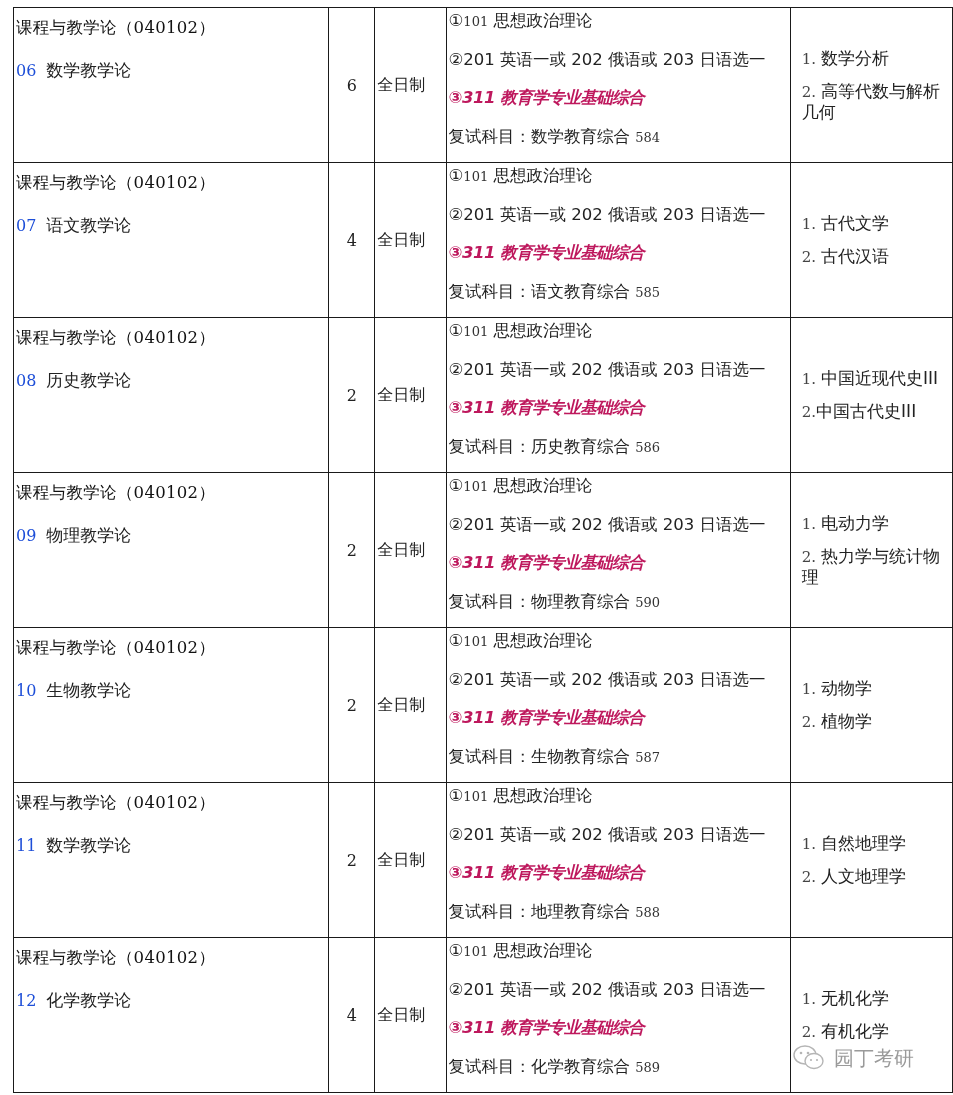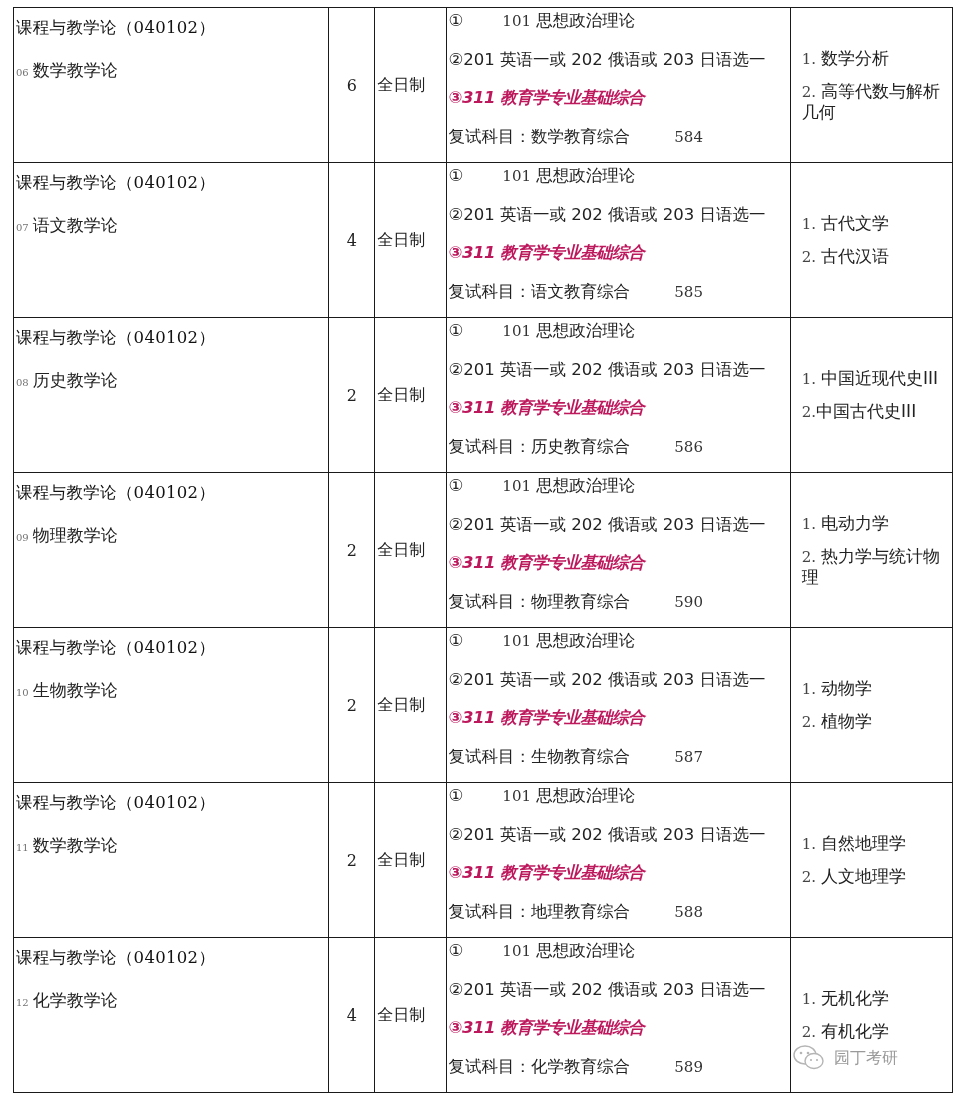--- a/index.html
+++ b/index.html
@@ -3,31 +3,31 @@
   <meta charset="utf-8">
   <style>
     html, body { margin: 0; padding: 0; background: #ffffff; }
     body { width: 953px; height: 1095px; position: relative; overflow: hidden; }
     .tbl { position: absolute; left: 13px; top: 7px; border-collapse: collapse; table-layout: fixed; }
     .tbl td { border: 1.5px solid #1a1a1a; vertical-align: top; padding: 0; height: 151px; color: #222; }
     .c1 { width: 321px; } .c2 { width: 46px; } .c3 { width: 70px; } .c4 { width: 342px; } .c5 { width: 143px; }
     .major { font-family: "DejaVu Sans", sans-serif; font-weight: normal; font-size: 16.5px; margin: 9px 0 0 2px; color: #111; letter-spacing: 0.3px; }
     .major .code { font-family: "DejaVu Serif", serif; }
     .dir { font-family: "DejaVu Sans", sans-serif; font-size: 17px; margin: 20px 0 0 2px; color: #222; }
-    .dir .num { font-family: "DejaVu Serif", serif; font-size: 10px; color: #737373; margin-right: 4px; }
+    .dir .num { font-family: "DejaVu Serif", serif; font-size: 16px; color: #1d4ed8; margin-right: 10px; }
     .quota { font-family: "DejaVu Serif", serif; font-size: 16px; color: #444; text-align: center; vertical-align: middle !important; }
     .mode { font-family: "DejaVu Sans", sans-serif; font-size: 16px; vertical-align: middle !important; padding-left: 2px !important; }
     .exam { font-family: "DejaVu Sans", sans-serif; font-size: 16.5px; padding: 0 0 0 2px !important; }
     .exam div { height: 38.5px; line-height: 26px; white-space: nowrap; }
-    .exam .s { font-family: "DejaVu Serif", serif; font-size: 15px; color: #333; margin-left: 39px; }
+    .exam .s { font-family: "DejaVu Serif", serif; font-size: 13px; color: #333; }
     .exam .red { color: #be185d; font-weight: bold; font-style: italic; letter-spacing: -0.5px; }
     .ref { font-family: "DejaVu Sans", sans-serif; font-size: 17px; vertical-align: middle !important; padding: 0 11px !important; line-height: 20px; }
     .ref div { margin: 12px 0; }
     .ref .n { font-family: "DejaVu Serif", serif; font-size: 15px; color: #444; }
-    .wm { position: absolute; left: 792px; top: 1044px; display: flex; align-items: center; font-family: Liberation Sans, sans-serif; font-size: 16px; color: #9a9a9a; }
+    .wm { position: absolute; left: 792px; top: 1044px; display: flex; align-items: center; font-family: Liberation Sans, sans-serif; font-size: 20px; color: #9a9a9a; }
     .wm svg { margin-right: 8px; }
   </style>
 </head>
 <body>
 
 <table class="tbl">
   <tbody id="tbody">
   <tr>
     <td class="c1">
       <div class="major"><span>课程与教学论</span><span class="code">（040102）</span></div>

